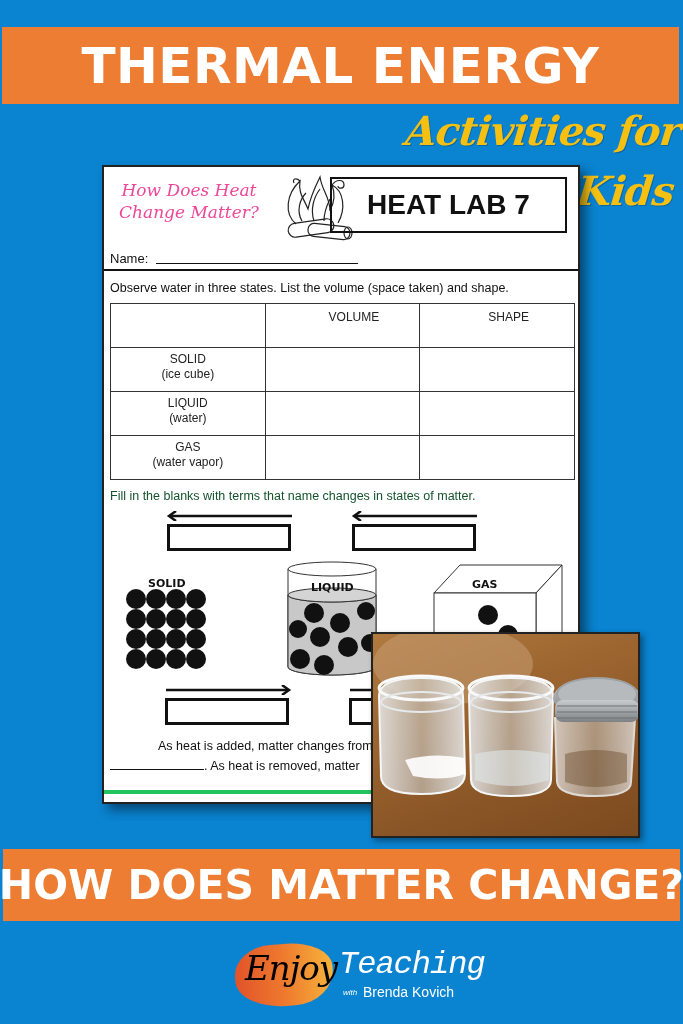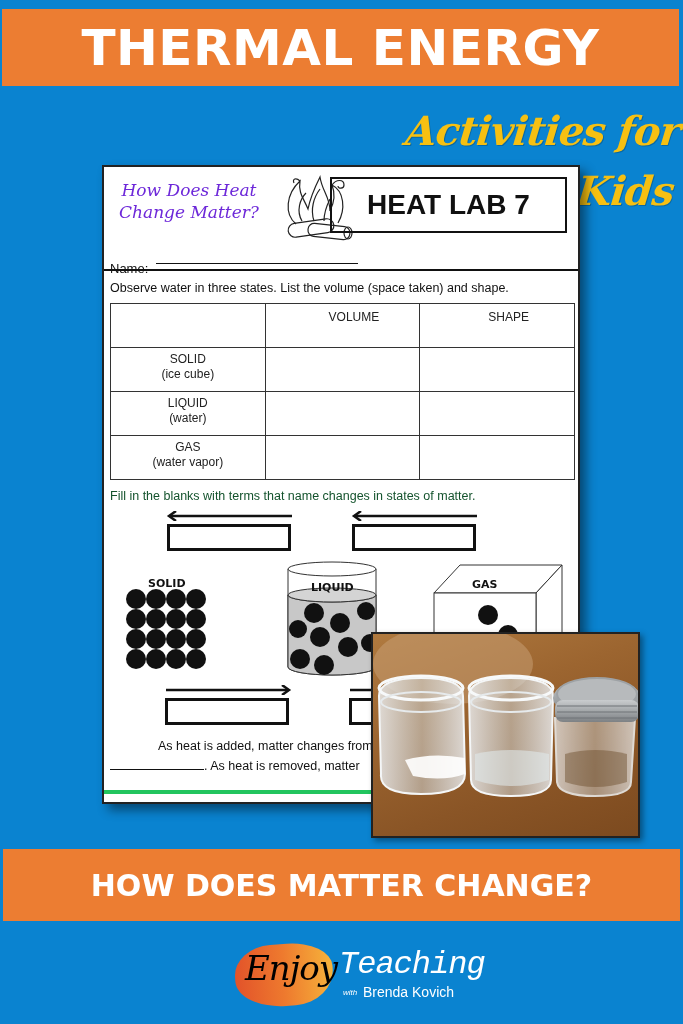--- a/index.html
+++ b/index.html
@@ -1,29 +1,29 @@
 <!DOCTYPE html>
 <html><head>
 <meta charset="utf-8">
 <style>
   * { box-sizing: border-box; margin: 0; padding: 0; }
   html, body { width: 683px; height: 1024px; overflow: hidden; }
   body { background: #0a83d0; position: relative; font-family: "Liberation Sans", sans-serif; }
 
   .banner { position: absolute; background: #ec7d32; color: #fff; font-family: "DejaVu Sans", sans-serif; font-weight: bold; display: flex; align-items: center; justify-content: center; white-space: nowrap; }
-  .banner-top { left: 2px; top: 9px; width: 677px; height: 77px; font-size: 50px; letter-spacing: 0.5px; }
-  .banner-bottom { left: 3px; top: 849px; width: 677px; height: 72px; font-size: 30px; letter-spacing: 0px; }
+  .banner-top { left: 2px; top: 27px; width: 677px; height: 77px; font-size: 50px; letter-spacing: 0.5px; }
+  .banner-bottom { left: 3px; top: 849px; width: 677px; height: 72px; font-size: 41px; letter-spacing: 0px; }
 
   .subtitle { position: absolute; left: 340px; top: 101px; width: 340px; height: 60px; color: #f6c012; font-family: "DejaVu Serif", serif; font-style: italic; font-weight: bold; font-size: 40px; text-align: right; letter-spacing: -1px; line-height: 60px; transform: skewX(-6deg); text-shadow: 1px 1px 0 rgba(0,0,0,0.2); }
 
   .worksheet { position: absolute; left: 102px; top: 165px; width: 478px; height: 639px; background: #fff; border: 2px solid #222; box-shadow: 6px 6px 10px rgba(0,0,0,0.45); }
-  .ws-title { position: absolute; left: 10px; top: 12px; width: 150px; font-family: "DejaVu Serif", serif; font-style: italic; font-size: 17px; line-height: 22px; text-align: center; color: #6d28d9; }
+  .ws-title { position: absolute; left: 10px; top: 12px; width: 150px; font-family: "DejaVu Serif", serif; font-style: italic; font-size: 17px; line-height: 22px; text-align: center; color: #ec4899; }
   .ws-fire { position: absolute; left: 170px; top: 2px; width: 90px; height: 76px; }
   .ws-labbox { position: absolute; left: 226px; top: 10px; width: 237px; height: 56px; border: 2px solid #111; display: flex; align-items: center; justify-content: center; font-family: "Liberation Sans", sans-serif; font-weight: bold; font-size: 28px; color: #111; background: transparent; }
-  .ws-name { position: absolute; left: 6px; top: 84px; font-size: 13px; color: #111; margin-top: 10px; }
+  .ws-name { position: absolute; left: 6px; top: 84px; font-size: 13px; color: #111; }
   .ws-name-line { position: absolute; left: 52px; top: 96px; width: 202px; border-bottom: 1px solid #111; }
 
   .ws-body { position: absolute; left: 0px; top: 102px; width: 474px; height: 525px; border-top: 2px solid #111; border-bottom: 4px solid #22c55e; }
   .ws-instr1 { position: absolute; left: 6px; top: 10px; font-size: 12.5px; color: #111; }
   table.ws-table { position: absolute; left: 6px; top: 32px; width: 465px; border-collapse: collapse; }
   table.ws-table td { border: 1px solid #333; text-align: center; vertical-align: top; font-size: 12px; color: #222; line-height: 15px; padding-top: 4px; }
   table.ws-table tr.hdr td { height: 44px; padding-top: 6px; padding-left: 23px; }
   table.ws-table tr.row td { height: 44px; }
   .ws-instr2 { position: absolute; left: 6px; top: 218px; font-size: 12.5px; color: #14532d; }
 

